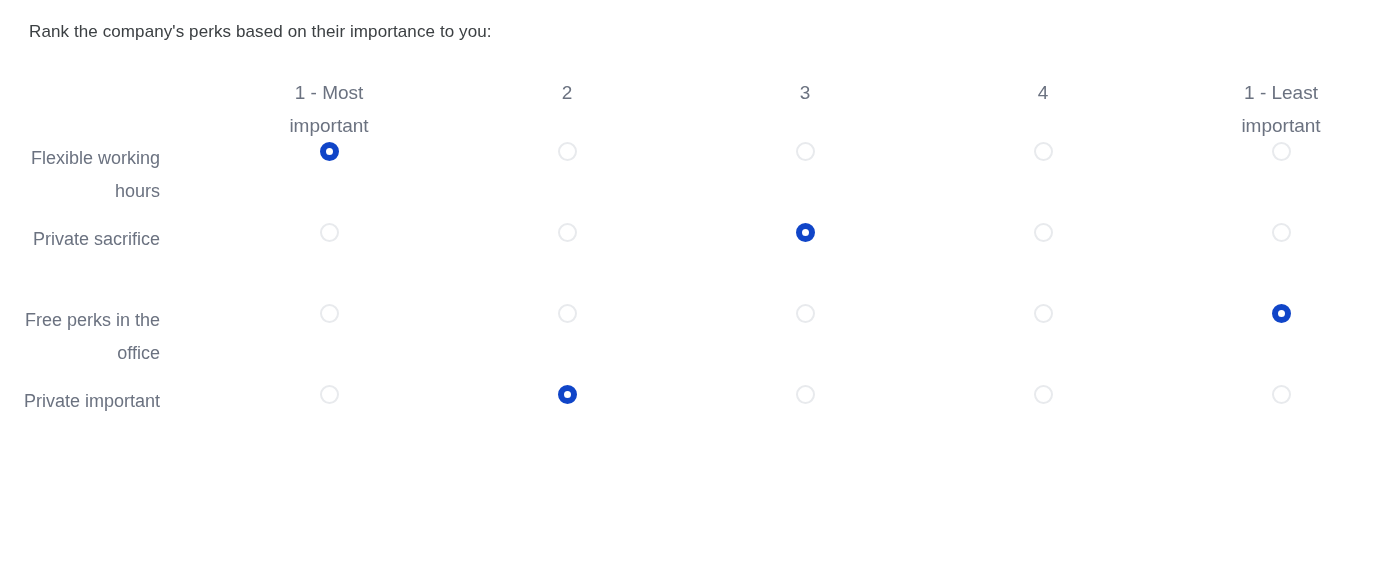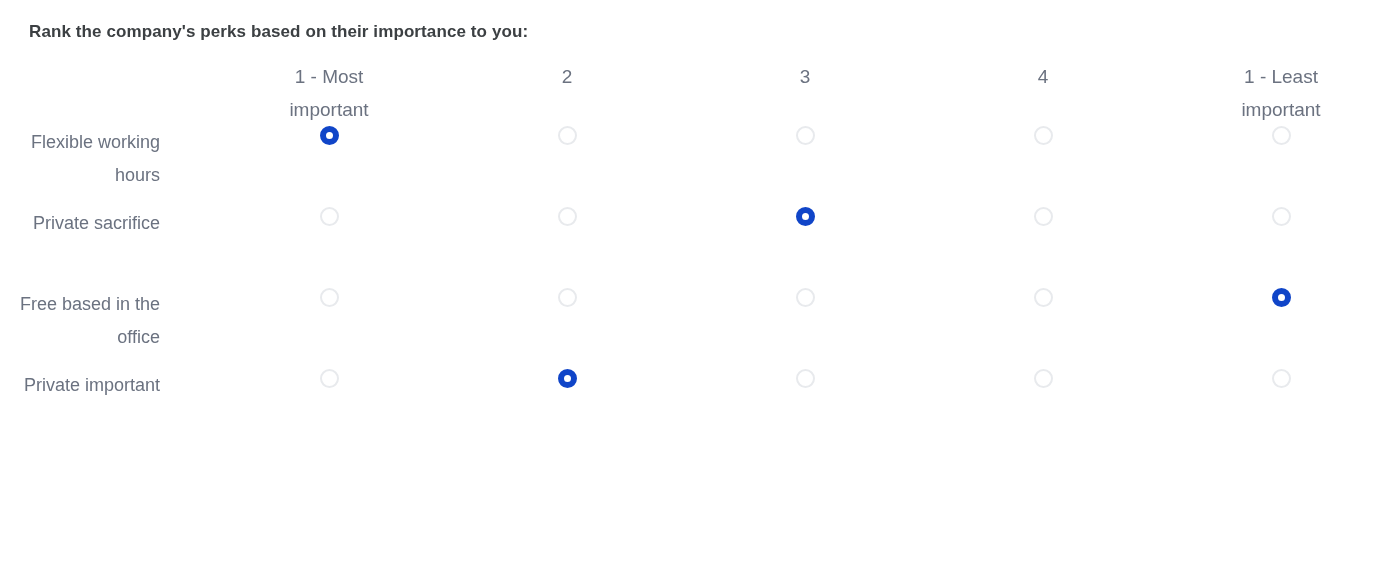--- a/index.html
+++ b/index.html
@@ -20,30 +20,30 @@
     width: 1400px;
     height: 578px;
     position: relative;
   }
 
   .question-title {
     position: absolute;
     left: 29px;
     top: 22px;
     font-size: 17px;
-    font-weight: bold;
+    font-weight: normal;
     color: #3c4043;
     letter-spacing: 0.1px;
     white-space: nowrap;
   }
 
   .matrix {
     position: absolute;
     left: 0;
-    top: 60px;
+    top: 76px;
     width: 1400px;
     border-collapse: collapse;
     table-layout: fixed;
     text-decoration: underline;
   }
 
   .matrix col.label-col { width: 160px; }
   .matrix col.pad-col   { width: 50px; }
   .matrix col.opt-col   { width: 238px; }
 
@@ -171,21 +171,21 @@
         <td></td>
         <td class="opt-cell"><span class="radio"></span></td>
         <td class="opt-cell"><span class="radio"></span></td>
         <td class="opt-cell"><span class="radio selected"></span></td>
         <td class="opt-cell"><span class="radio"></span></td>
         <td class="opt-cell"><span class="radio"></span></td>
       </tr>
 
       <tr>
         <td class="row-label">
-          <span class="rl-text">Free based in the office</span>
+          <span class="rl-text">Free perks in the office</span>
         </td>
         <td></td>
         <td class="opt-cell"><span class="radio"></span></td>
         <td class="opt-cell"><span class="radio"></span></td>
         <td class="opt-cell"><span class="radio"></span></td>
         <td class="opt-cell"><span class="radio"></span></td>
         <td class="opt-cell"><span class="radio selected"></span></td>
       </tr>
 
       <tr>

